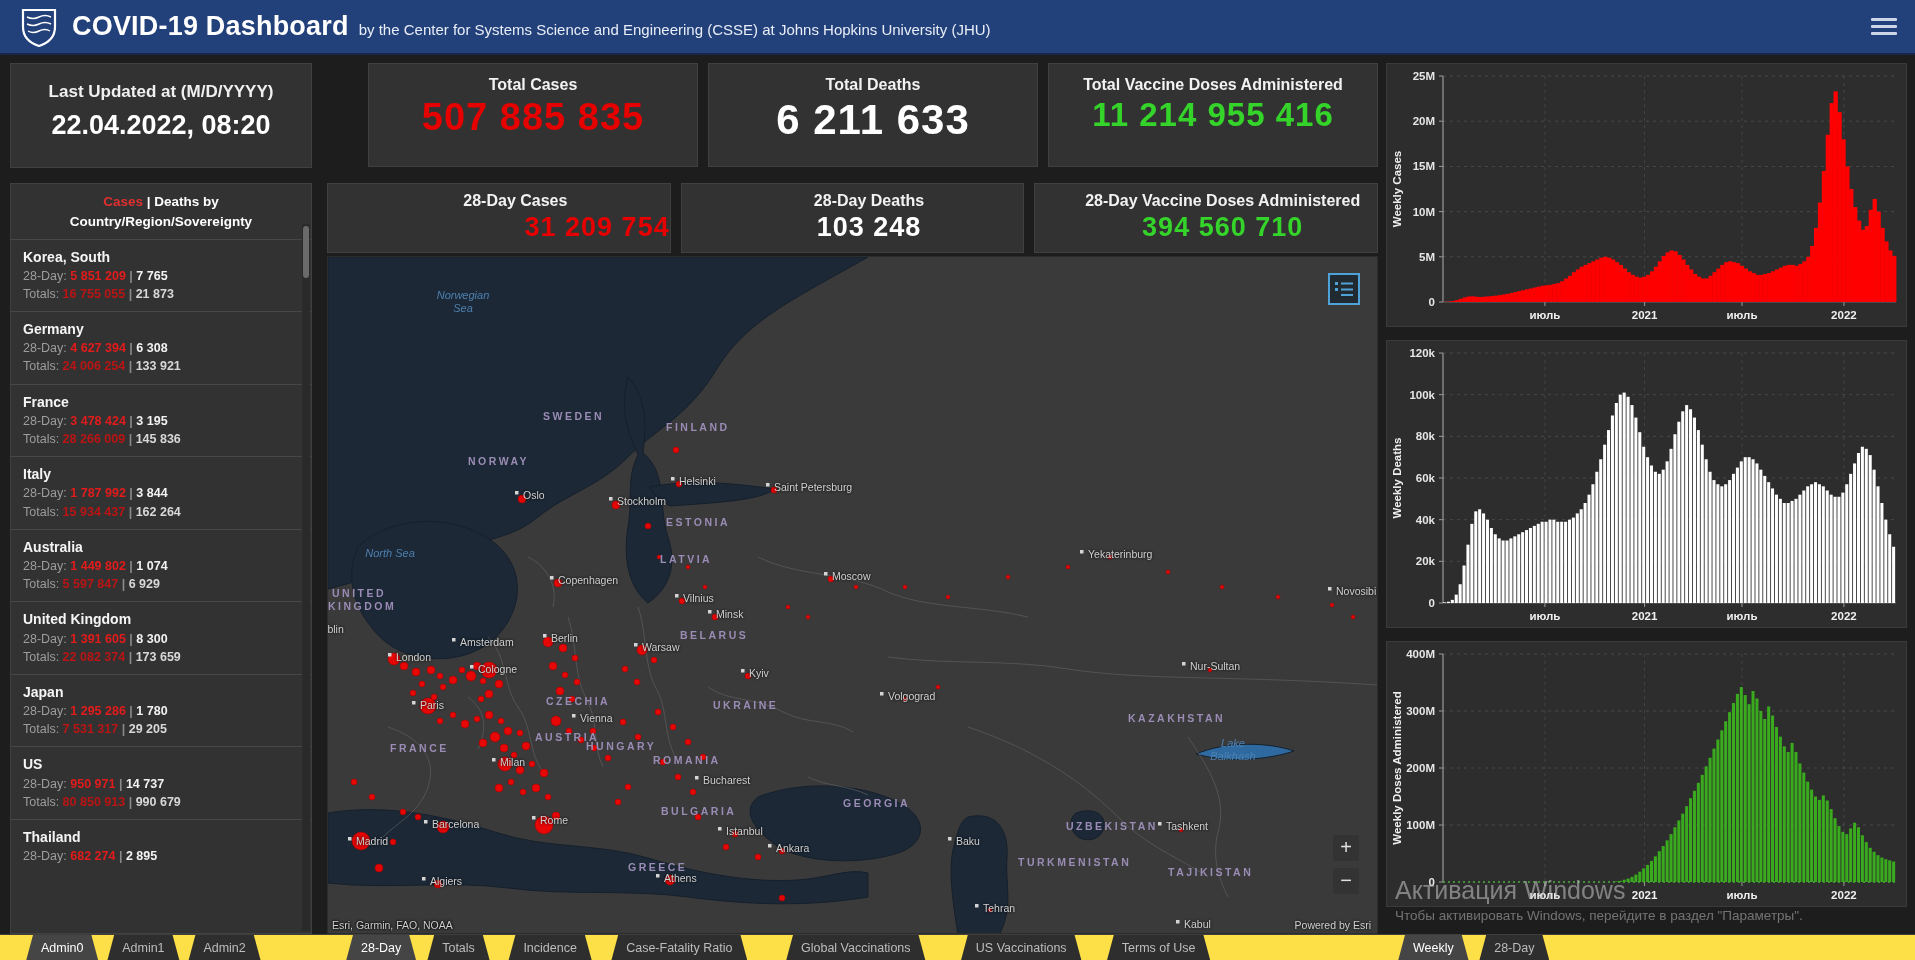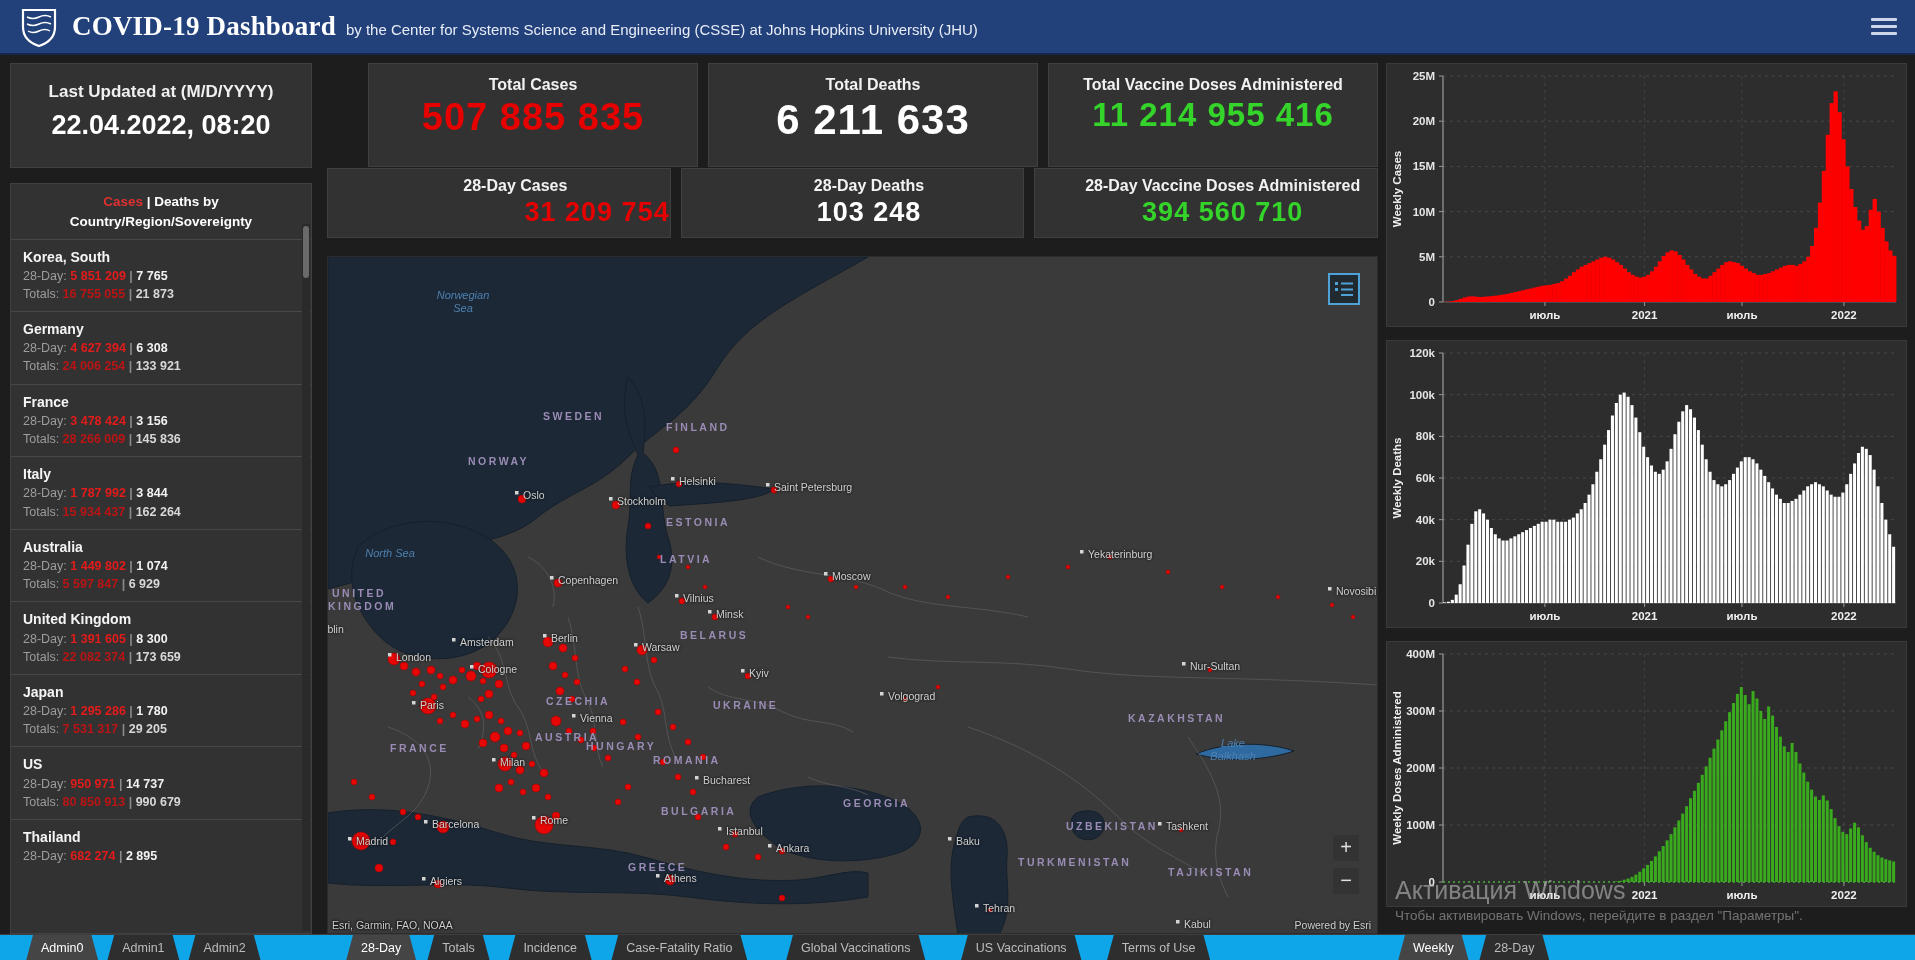--- a/index.html
+++ b/index.html
@@ -4,21 +4,21 @@
 <style>
   * { margin:0; padding:0; box-sizing:border-box; }
   html,body { width:1915px; height:960px; overflow:hidden; background:#1d1d1d;
               font-family:"Liberation Sans", sans-serif; }
   .app { position:absolute; inset:0; }
 
   
   .hdr { position:absolute; left:0; top:0; width:1915px; height:55px; background:#22407a;
          display:flex; align-items:center; border-bottom:2px solid #16264a;}
   .hdr .logo { margin-left:20px; width:38px; height:40px; flex:0 0 auto;}
-  .hdr .title { color:#fff; font-size:27px; font-weight:bold; margin-left:14px; letter-spacing:.2px;font-family:Liberation Serif, serif;}
+  .hdr .title { color:#fff; font-size:27px; font-weight:bold; margin-left:14px; letter-spacing:.2px;}
   .hdr .subtitle { color:#e8edf7; font-size:15px; margin-left:10px; margin-top:6px;}
   .hdr .burger { position:absolute; right:18px; top:14px; width:26px; height:24px; cursor:pointer;}
   .hdr .burger div { height:3px; background:#cdd6e8; margin:4px 0; border-radius:1px;}
 
   
   .card { background:#323232; border:1px solid #404040; }
 
   
   .left { position:absolute; left:10px; top:63px; width:302px; height:871px; }
   .updated { height:105px; text-align:center; padding-top:18px; }
@@ -71,21 +71,21 @@
   
   .right { position:absolute; left:1386px; top:63px; width:521px; height:871px; }
   .chart-card { background:#2d2d2d; border:1px solid #3a3a3a; margin-bottom:13px; }
 
   
   .wm { position:absolute; left:1395px; top:876px; z-index:30; pointer-events:none; }
   .wm .l1 { color:rgba(200,200,200,.55); font-size:25px; }
   .wm .l2 { color:rgba(200,200,200,.50); font-size:13.5px; margin-top:3px; }
 
   
-  .foot { position:absolute; left:0; bottom:0; width:1915px; height:26px; background:#0ea5e9;
+  .foot { position:absolute; left:0; bottom:0; width:1915px; height:26px; background:#fde047;
           border-top:1px solid #3e3e3e; }
   .tab { position:absolute; top:0; height:26px; line-height:26px; padding:0 15px; font-size:12.5px;
          color:#bdbdbd; background:#2e2e2e; cursor:pointer; white-space:nowrap;
          clip-path:polygon(7px 0, calc(100% - 7px) 0, 100% 100%, 0 100%);}
   .tab.active { background:#454545; color:#ffffff; }
 
   text { font-family:"Liberation Sans", sans-serif; }
 </style>
 </head>
 <body>
@@ -124,21 +124,21 @@
             <div class="row">28-Day: <span class="rcases">5 851 209</span> <span class="sep">|</span> <span class="rdeaths">7 765</span></div>
             <div class="row">Totals: <span class="rcases dim">16 755 055</span> <span class="sep">|</span> <span class="rdeaths dim">21 873</span></div>
           </div>
           <div class="centry">
             <div class="cname">Germany</div>
             <div class="row">28-Day: <span class="rcases">4 627 394</span> <span class="sep">|</span> <span class="rdeaths">6 308</span></div>
             <div class="row">Totals: <span class="rcases dim">24 006 254</span> <span class="sep">|</span> <span class="rdeaths dim">133 921</span></div>
           </div>
           <div class="centry">
             <div class="cname">France</div>
-            <div class="row">28-Day: <span class="rcases">3 478 424</span> <span class="sep">|</span> <span class="rdeaths">3 156</span></div>
+            <div class="row">28-Day: <span class="rcases">3 478 424</span> <span class="sep">|</span> <span class="rdeaths">3 195</span></div>
             <div class="row">Totals: <span class="rcases dim">28 266 009</span> <span class="sep">|</span> <span class="rdeaths dim">145 836</span></div>
           </div>
           <div class="centry">
             <div class="cname">Italy</div>
             <div class="row">28-Day: <span class="rcases">1 787 992</span> <span class="sep">|</span> <span class="rdeaths">3 844</span></div>
             <div class="row">Totals: <span class="rcases dim">15 934 437</span> <span class="sep">|</span> <span class="rdeaths dim">162 264</span></div>
           </div>
           <div class="centry">
             <div class="cname">Australia</div>
             <div class="row">28-Day: <span class="rcases">1 449 802</span> <span class="sep">|</span> <span class="rdeaths">1 074</span></div>
@@ -164,21 +164,21 @@
             <div class="row">28-Day: <span class="rcases">682 274</span> <span class="sep">|</span> <span class="rdeaths">2 895</span></div>
           </div>
         </div>
       <div class="vscroll">
           <div class="thumb"></div>
         </div>
     </section>
   </aside>
 
   <div class="center">
-    <div class="srow srow1" id="srow1" style="margin-bottom:1px;padding-left:41px;">
+    <div class="srow srow1" id="srow1" style="margin-bottom:16px;padding-left:41px;">
         <div class="card scard">
           <div class="lbl">Total Cases</div>
           <div class="val red">507 885 835</div>
         </div>
         <div class="card scard">
           <div class="lbl">Total Deaths</div>
           <div class="val white">6 211 633</div>
         </div>
         <div class="card scard">
           <div class="lbl">Total Vaccine Doses Administered</div>

